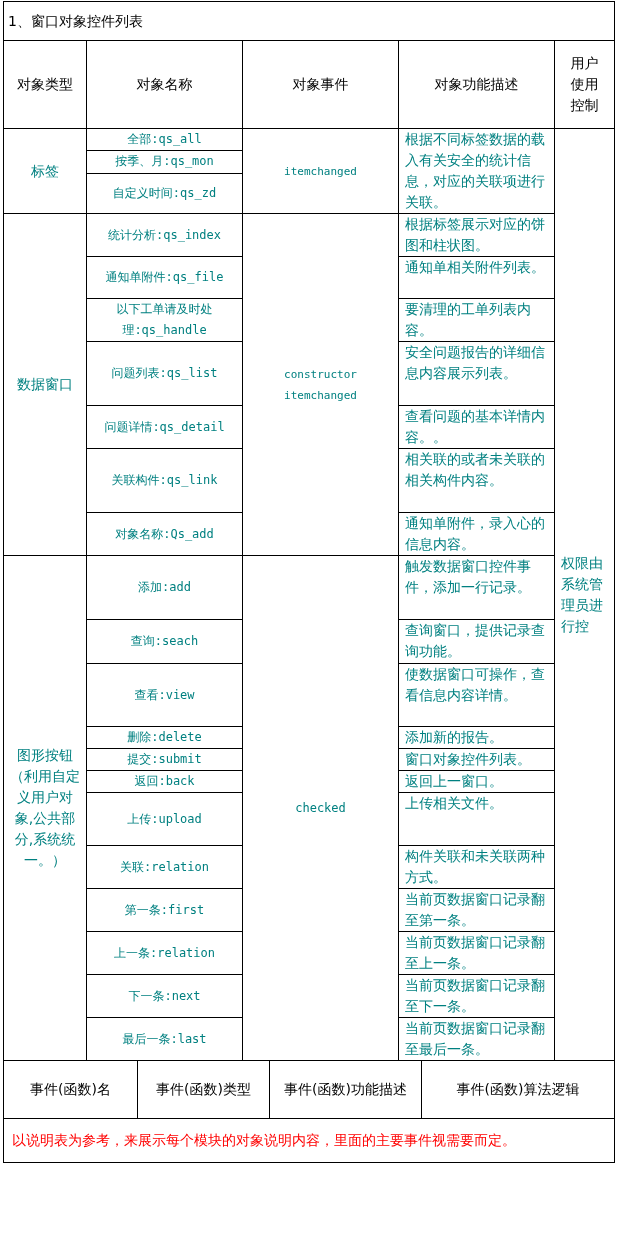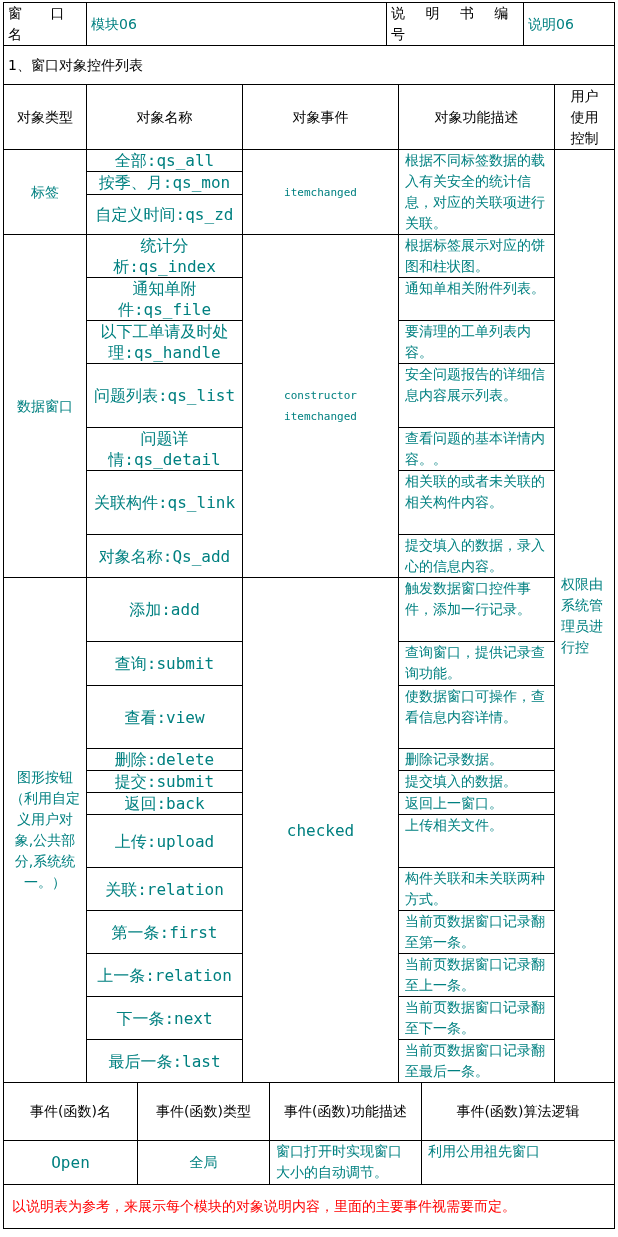--- a/index.html
+++ b/index.html
@@ -4,66 +4,50 @@
   <style>
     html, body { margin: 0; padding: 0; background: #ffffff; }
     body { width: 618px; height: 1237px; position: relative; overflow: hidden;
            font-family: "DejaVu Sans", "Liberation Sans", sans-serif; }
     .wrap { position: absolute; left: 3px; top: 2px; width: 611px; }
     table { border-collapse: collapse; width: 611px; table-layout: fixed; }
     td { border: 1px solid #000; padding: 0 4px; font-size: 14px; color: #000; vertical-align: middle; line-height: 21px; overflow: hidden; }
     .teal { color: #008080; }
     .red { color: #ff0000; }
     .center { text-align: center; }
-    .mono { font-family: "DejaVu Sans Mono", "Liberation Mono", monospace; font-size: 16px; margin-left: 32px; }
+    .mono { font-family: "DejaVu Sans Mono", "Liberation Mono", monospace; font-size: 12px; margin-left: 32px; }
     .small-mono { font-family: "DejaVu Sans Mono", "Liberation Mono", monospace; font-size: 11px; }
     .desc { text-align: left; vertical-align: top; padding: 0 6px; }
     .spaced { letter-spacing: 12px; }
     .spaced2 { letter-spacing: 8px; }
   </style>
 </head>
 <body>
 
 <div class="wrap">
 
-  <table>
-    <colgroup>
-        <col style="width:83px">
-        <col style="width:300px">
-        <col style="width:137px">
-        <col style="width:91px">
-      </colgroup>
-    <tbody>
-        <tr style="height:38px">
-      <td class="spaced">窗 口 名</td>
-      <td class="teal">模块06</td>
-      <td class="spaced2">说 明 书 编 号</td>
-      <td class="teal">说明06</td>
-    </tr>
-  </tbody>
-    </table>
 
   <table style="margin-top:-1px">
     <colgroup>
       <col style="width:83px">
         <col style="width:156px">
         <col style="width:156px">
         <col style="width:156px">
         <col style="width:60px">
     </colgroup>
     <tbody>
         <tr style="height:39px">
       <td colspan="5">1、窗口对象控件列表</td>
     </tr>
     <tr style="height:65px">
       <td class="center">对象类型</td>
       <td class="center">对象名称</td>
       <td class="center">对象事件</td>
       <td class="center">对象功能描述</td>
-      <td class="center" style="padding:0 12px;">用户使用控制</td>
+      <td class="center" style="padding:12px 12px;">用户使用控制</td>
     </tr>
 
     <tr style="height:22px">
       <td rowspan="3" class="center teal">标签</td>
       <td class="center teal mono">全部:qs_all</td>
       <td rowspan="3" class="center teal small-mono">itemchanged</td>
       <td rowspan="3" class="desc teal">根据不同标签数据的载入有关安全的统计信息，对应的关联项进行关联。</td>
       <td rowspan="23" class="teal" style="padding:0 6px;">权限由系统管理员进行控</td>
     </tr>
     <tr style="height:22px">
@@ -97,44 +81,44 @@
     <tr style="height:42px">
       <td class="center teal mono">问题详情:qs_detail</td>
       <td class="desc teal">查看问题的基本详情内容。。</td>
     </tr>
     <tr style="height:64px">
       <td class="center teal mono">关联构件:qs_link</td>
       <td class="desc teal">相关联的或者未关联的相关构件内容。</td>
     </tr>
     <tr style="height:42px">
       <td class="center teal mono">对象名称:Qs_add</td>
-      <td class="desc teal">提交填入的数据，录入心的信息内容。</td>
+      <td class="desc teal">通知单附件，录入心的信息内容。</td>
     </tr>
 
     <tr style="height:64px">
       <td rowspan="12" class="center teal">图形按钮（利用自定义用户对象,公共部分,系统统一。）</td>
       <td class="center teal mono">添加:add</td>
       <td rowspan="12" class="center teal mono">checked</td>
       <td class="desc teal">触发数据窗口控件事件，添加一行记录。</td>
     </tr>
     <tr style="height:44px">
-      <td class="center teal mono">查询:submit</td>
+      <td class="center teal mono">查询:seach</td>
       <td class="desc teal">查询窗口，提供记录查询功能。</td>
     </tr>
     <tr style="height:63px">
       <td class="center teal mono">查看:view</td>
       <td class="desc teal">使数据窗口可操作，查看信息内容详情。</td>
     </tr>
     <tr style="height:22px">
       <td class="center teal mono">删除:delete</td>
-      <td class="desc teal">删除记录数据。</td>
+      <td class="desc teal">添加新的报告。</td>
     </tr>
     <tr style="height:22px">
       <td class="center teal mono">提交:submit</td>
-      <td class="desc teal">提交填入的数据。</td>
+      <td class="desc teal">窗口对象控件列表。</td>
     </tr>
     <tr style="height:22px">
       <td class="center teal mono">返回:back</td>
       <td class="desc teal">返回上一窗口。</td>
     </tr>
     <tr style="height:53px">
       <td class="center teal mono">上传:upload</td>
       <td class="desc teal">上传相关文件。</td>
     </tr>
     <tr style="height:42px">
@@ -168,23 +152,17 @@
         <col style="width:193px">
     </colgroup>
     <tbody>
     <tr style="height:42px">
       <td class="center">事件(函数)名</td>
       <td class="center" style="padding:18px 18px;">事件(函数)类型</td>
       <td class="center">事件(函数)功能描述</td>
       <td class="center">事件(函数)算法逻辑</td>
     </tr>
     <tr style="height:44px">
-      <td class="center teal mono">Open</td>
-      <td class="center teal">全局</td>
-      <td class="desc teal">窗口打开时实现窗口大小的自动调节。</td>
-      <td class="desc teal">利用公用祖先窗口</td>
-    </tr>
-    <tr style="height:44px">
       <td colspan="4" class="red" style="padding:0 8px;">以说明表为参考，来展示每个模块的对象说明内容，里面的主要事件视需要而定。</td>
     </tr>
   </tbody>
     </table>
 </div>
 
 </body></html>

